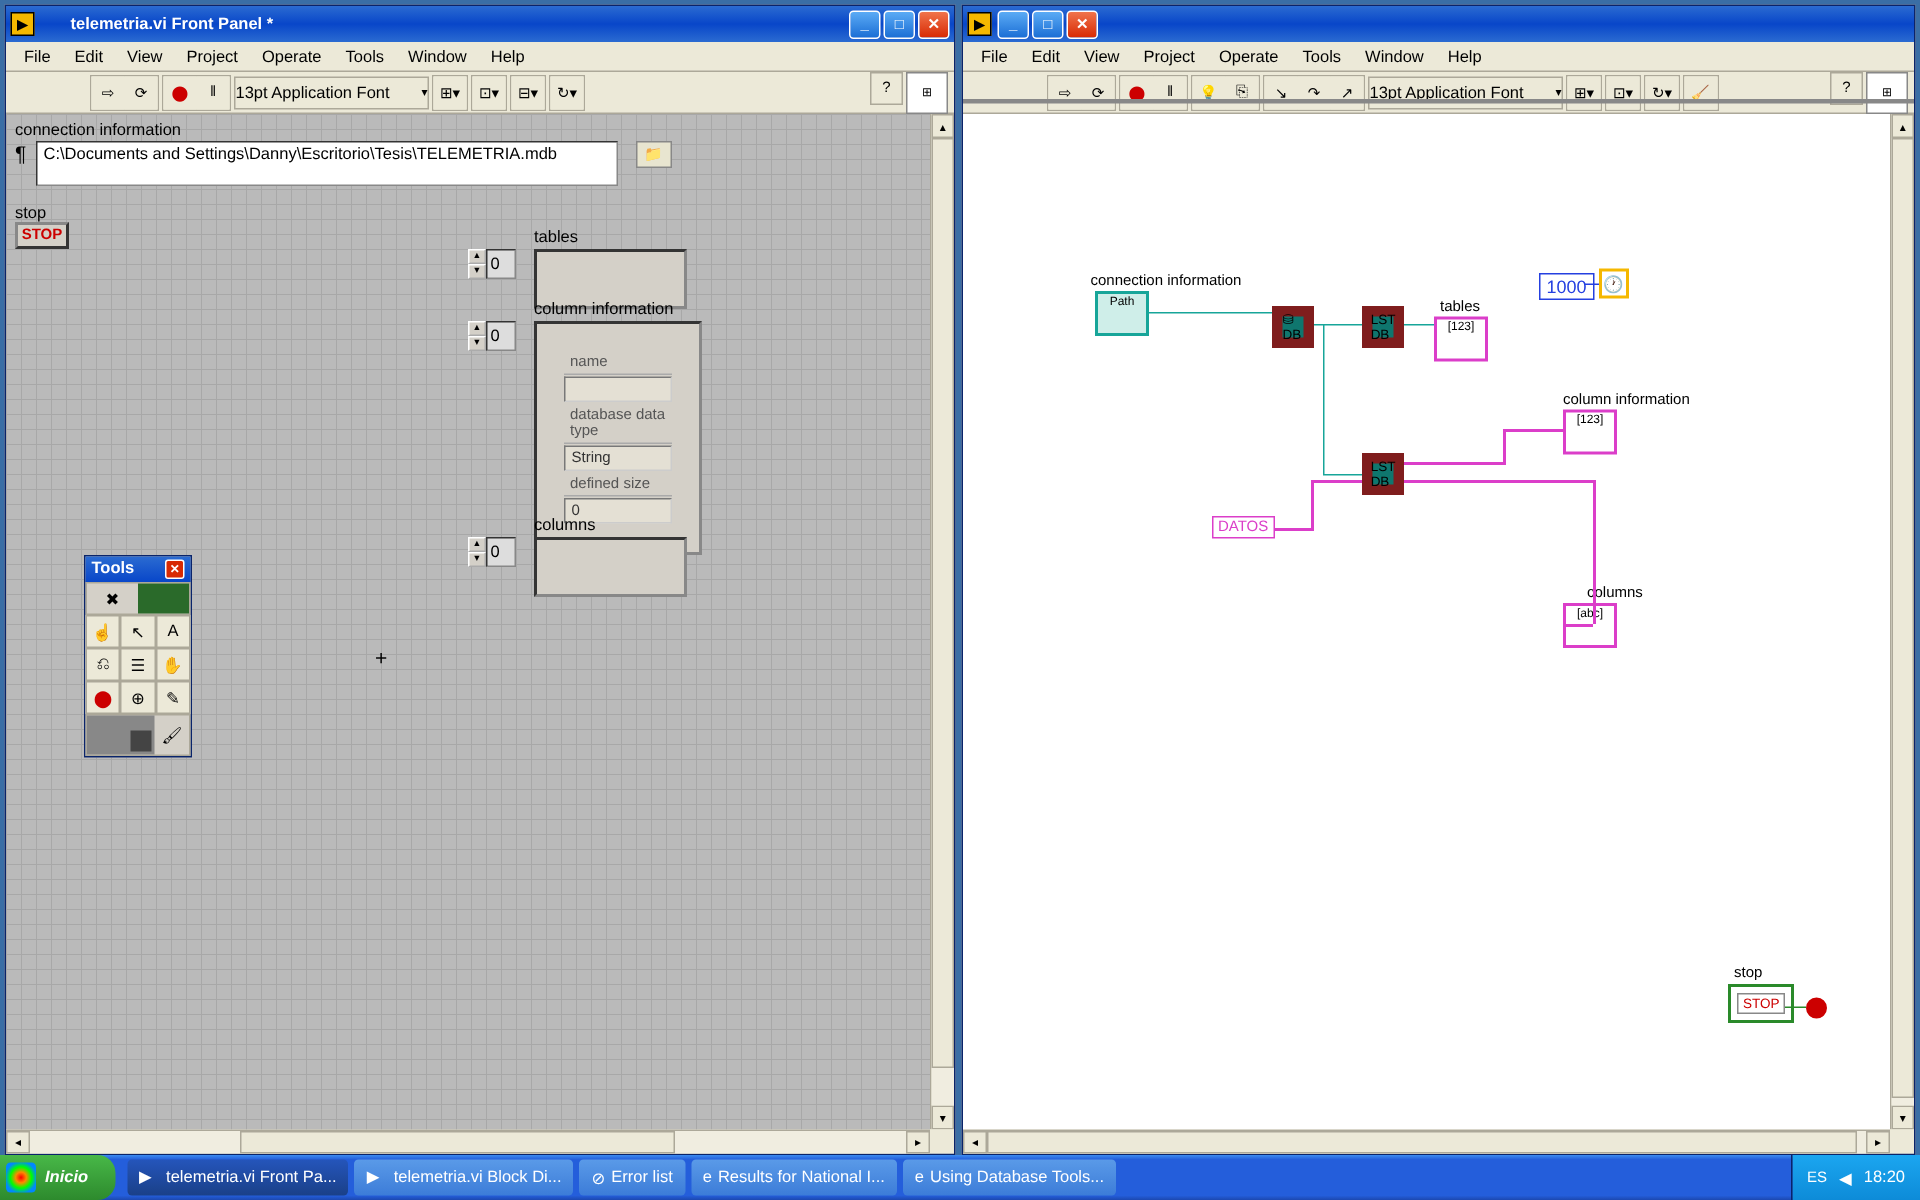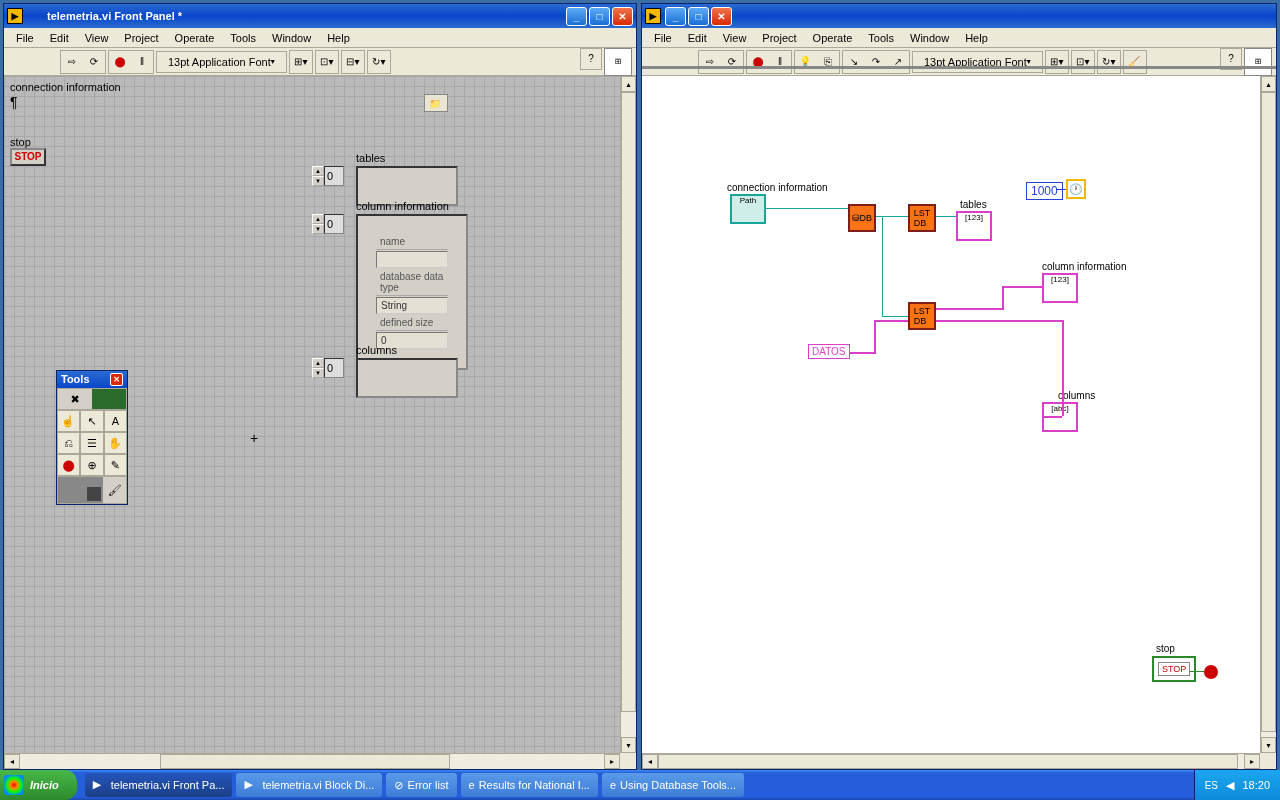--- a/index.html
+++ b/index.html
@@ -12,21 +12,21 @@
 .winbtns { display: flex; gap: 2px; }
 .winbtn { width: 21px; height: 19px; background: linear-gradient(to bottom, #5babf5, #1b6ed5); border: 1px solid #fff; border-radius: 3px; display: flex; align-items: center; justify-content: center; color: white; font-weight: bold; font-size: 10px; cursor: pointer;}
 .winbtn.close { background: linear-gradient(to bottom, #f0744b, #d82a04); }
 
 .menubar { height: 20px; background: #ece9d8; display: flex; align-items: center; padding: 0 4px; border-bottom: 1px solid #aca899;}
 .menubar span { padding: 2px 8px; cursor: pointer; }
 
 .toolbar { height: 28px; background: #ece9d8; display: flex; align-items: center; padding: 2px 4px; border-bottom: 1px solid #aca899; gap: 2px;}
 .toolbar-group { display: flex; border: 1px solid #aca899; background: #ece9d8; }
 .tbtn { width: 22px; height: 22px; border: 1px solid #ece9d8; background: #ece9d8; display: flex; align-items: center; justify-content: center; cursor: pointer; font-size: 10px;}
-.font-select { height: 22px; border: 1px solid #aca899; background: #ece9d8; padding: 0 11px; display: flex; align-items: center; min-width: 130px; cursor: pointer;}
+.font-select { height: 22px; border: 1px solid #aca899; background: #ece9d8; padding: 0 0; display: flex; align-items: center; min-width: 130px; cursor: pointer;}
 .font-select::after { content: '▾'; margin-left: auto; font-size: 8px; }
 
 .workarea { flex: 1; display: flex; overflow: hidden; }
 .canvas { flex: 1; position: relative; overflow: auto; }
 .front-panel .canvas { background: #bababa; background-image: linear-gradient(#a8a8a8 1px, transparent 1px), linear-gradient(90deg, #a8a8a8 1px, transparent 1px); background-size: 10px 10px; }
 .block-diagram .canvas { background: #ffffff; }
 
 .vscroll { width: 16px; background: #ece9d8; border-left: 1px solid #aca899; display:flex; flex-direction:column;}
 .vscroll .sbtn { height: 16px; background: #ece9d8; border: 1px solid #aca899; display:flex;align-items:center;justify-content:center;font-size:8px;cursor:pointer;}
 .vscroll .track { flex: 1; background: #f0ede0; position:relative;}
@@ -52,21 +52,21 @@
 .fp-fieldval { padding: 2px 4px; background: #e4e0d4; border:1px inset #ccc; font-size:10px; color:#333; margin:1px 0;}
 
 .tools-palette { position: absolute; background: #d4d0c8; border: 1px solid #0a246a; width: 72px; }
 .tools-title { background: linear-gradient(to bottom,#2b6bd1,#0846c9); color: white; padding: 2px 4px; font-size: 11px; display:flex; font-weight:bold;}
 .tools-title .tclose { width:13px;height:13px;margin-left:auto;background:#d82a04;border:1px solid #fff;border-radius:2px;display:flex;align-items:center;justify-content:center;font-size:8px;cursor:pointer;color:#fff;}
 .tools-grid { display: grid; grid-template-columns: repeat(3, 1fr); }
 .tools-grid div { height: 22px; border: 1px solid #aca899; background: #ece9d8; display:flex;align-items:center;justify-content:center;font-size:11px;cursor:pointer;}
 .tools-auto{height:22px;display:flex;border:1px solid #aca899;}
 .tools-auto div{flex:1;display:flex;align-items:center;justify-content:center;}
 
-.bd-node { position: absolute; border: 2px solid #7f1d1d; background: #f97316; font-size: 9px; display:flex;align-items:center;justify-content:center;}
+.bd-node { position: absolute; border: 7px solid #7f1d1d; background: #0f766e; font-size: 9px; display:flex;align-items:center;justify-content:center;}
 .bd-terminal { position:absolute; border: 2px solid; background: #fff; font-size:8px; text-align:center;}
 .bd-wire { position: absolute; background: #db3ec9; height: 2px;}
 .bd-wire.v { width: 2px; height: auto;}
 .bd-wire.teal { background: #17a599;}
 .bd-wire.blue { background: #2540e0; height:1px;}
 .bd-label { position:absolute; font-size:10px; color:#000;}
 .bd-datos{position:absolute;border:1px solid #db3ec9;color:#db3ec9;padding:1px 3px;font-size:10px;background:#fff;}
 .bd-num{position:absolute;border:1px solid #2540e0;color:#2540e0;padding:1px 4px;font-size:12px;background:#fff;}
 .bd-clock{position:absolute;border:2px solid #f5b800;background:#fff;width:20px;height:20px;display:flex;align-items:center;justify-content:center;}
 .bd-stop { position: absolute; border: 2px solid #2a8a2a; padding: 4px; background:white;}
@@ -138,20 +138,21 @@
         <div class="tbtn">↻▾</div>
       </div>
     <div class="help-right">
       <div class="tbtn" style="border:1px solid #aca899;">?</div>
       <div class="vi-thumb">⊞</div>
     </div>
   </div>
   <div class="workarea">
     <div class="canvas">
       <div class="fp-label" style="left:6px;top:5px;">connection information</div>
+      <div class="fp-path" style="left:20px;top:18px;width:388px;height:30px;">C:\Documents and Settings\Danny\Escritorio\Tesis\TELEMETRIA.mdb</div>
       <div class="fp-browse" style="left:420px;top:18px;">📁</div>
       <div class="fp-label" style="left:6px;top:18px;font-size:14px;">¶</div>
 
       <div class="fp-label" style="left:6px;top:60px;">stop</div>
       <div class="fp-stop" style="left:6px;top:72px;">STOP</div>
 
       <div class="fp-label" style="left:352px;top:76px;">tables</div>
       <div class="fp-spin" style="left:308px;top:90px;">
         <div class="arrows">
             <div>▴</div>

